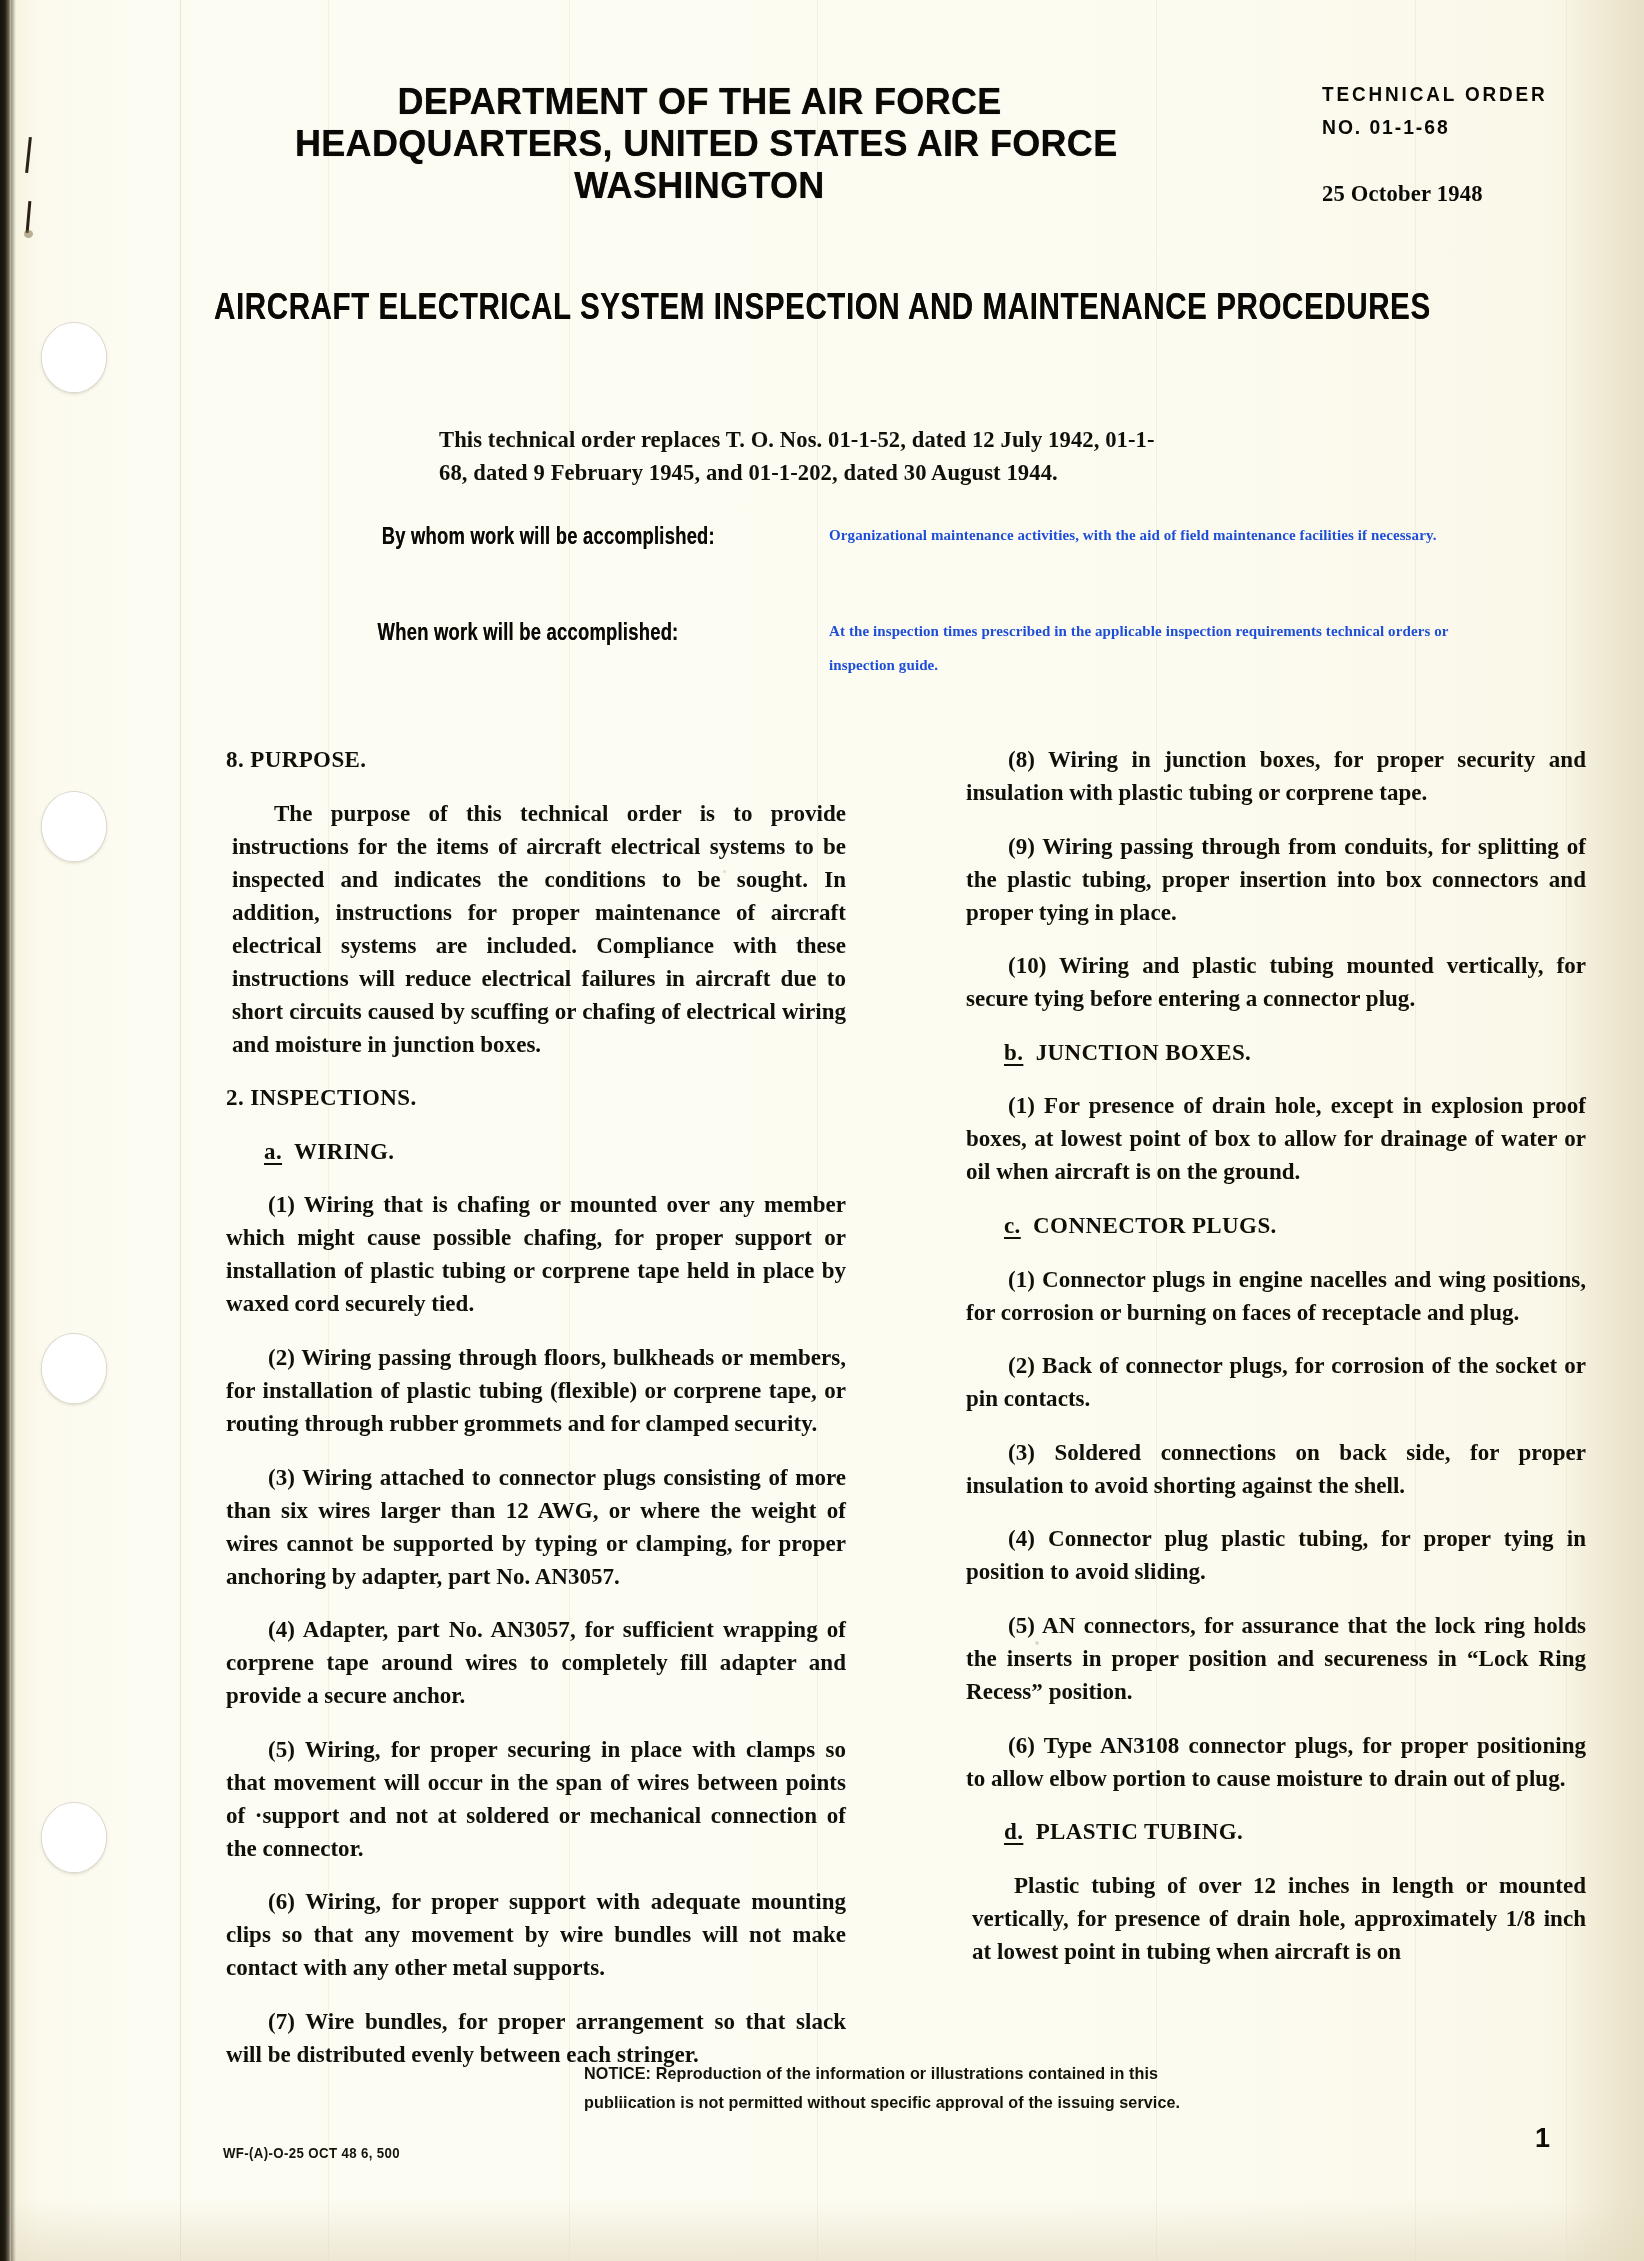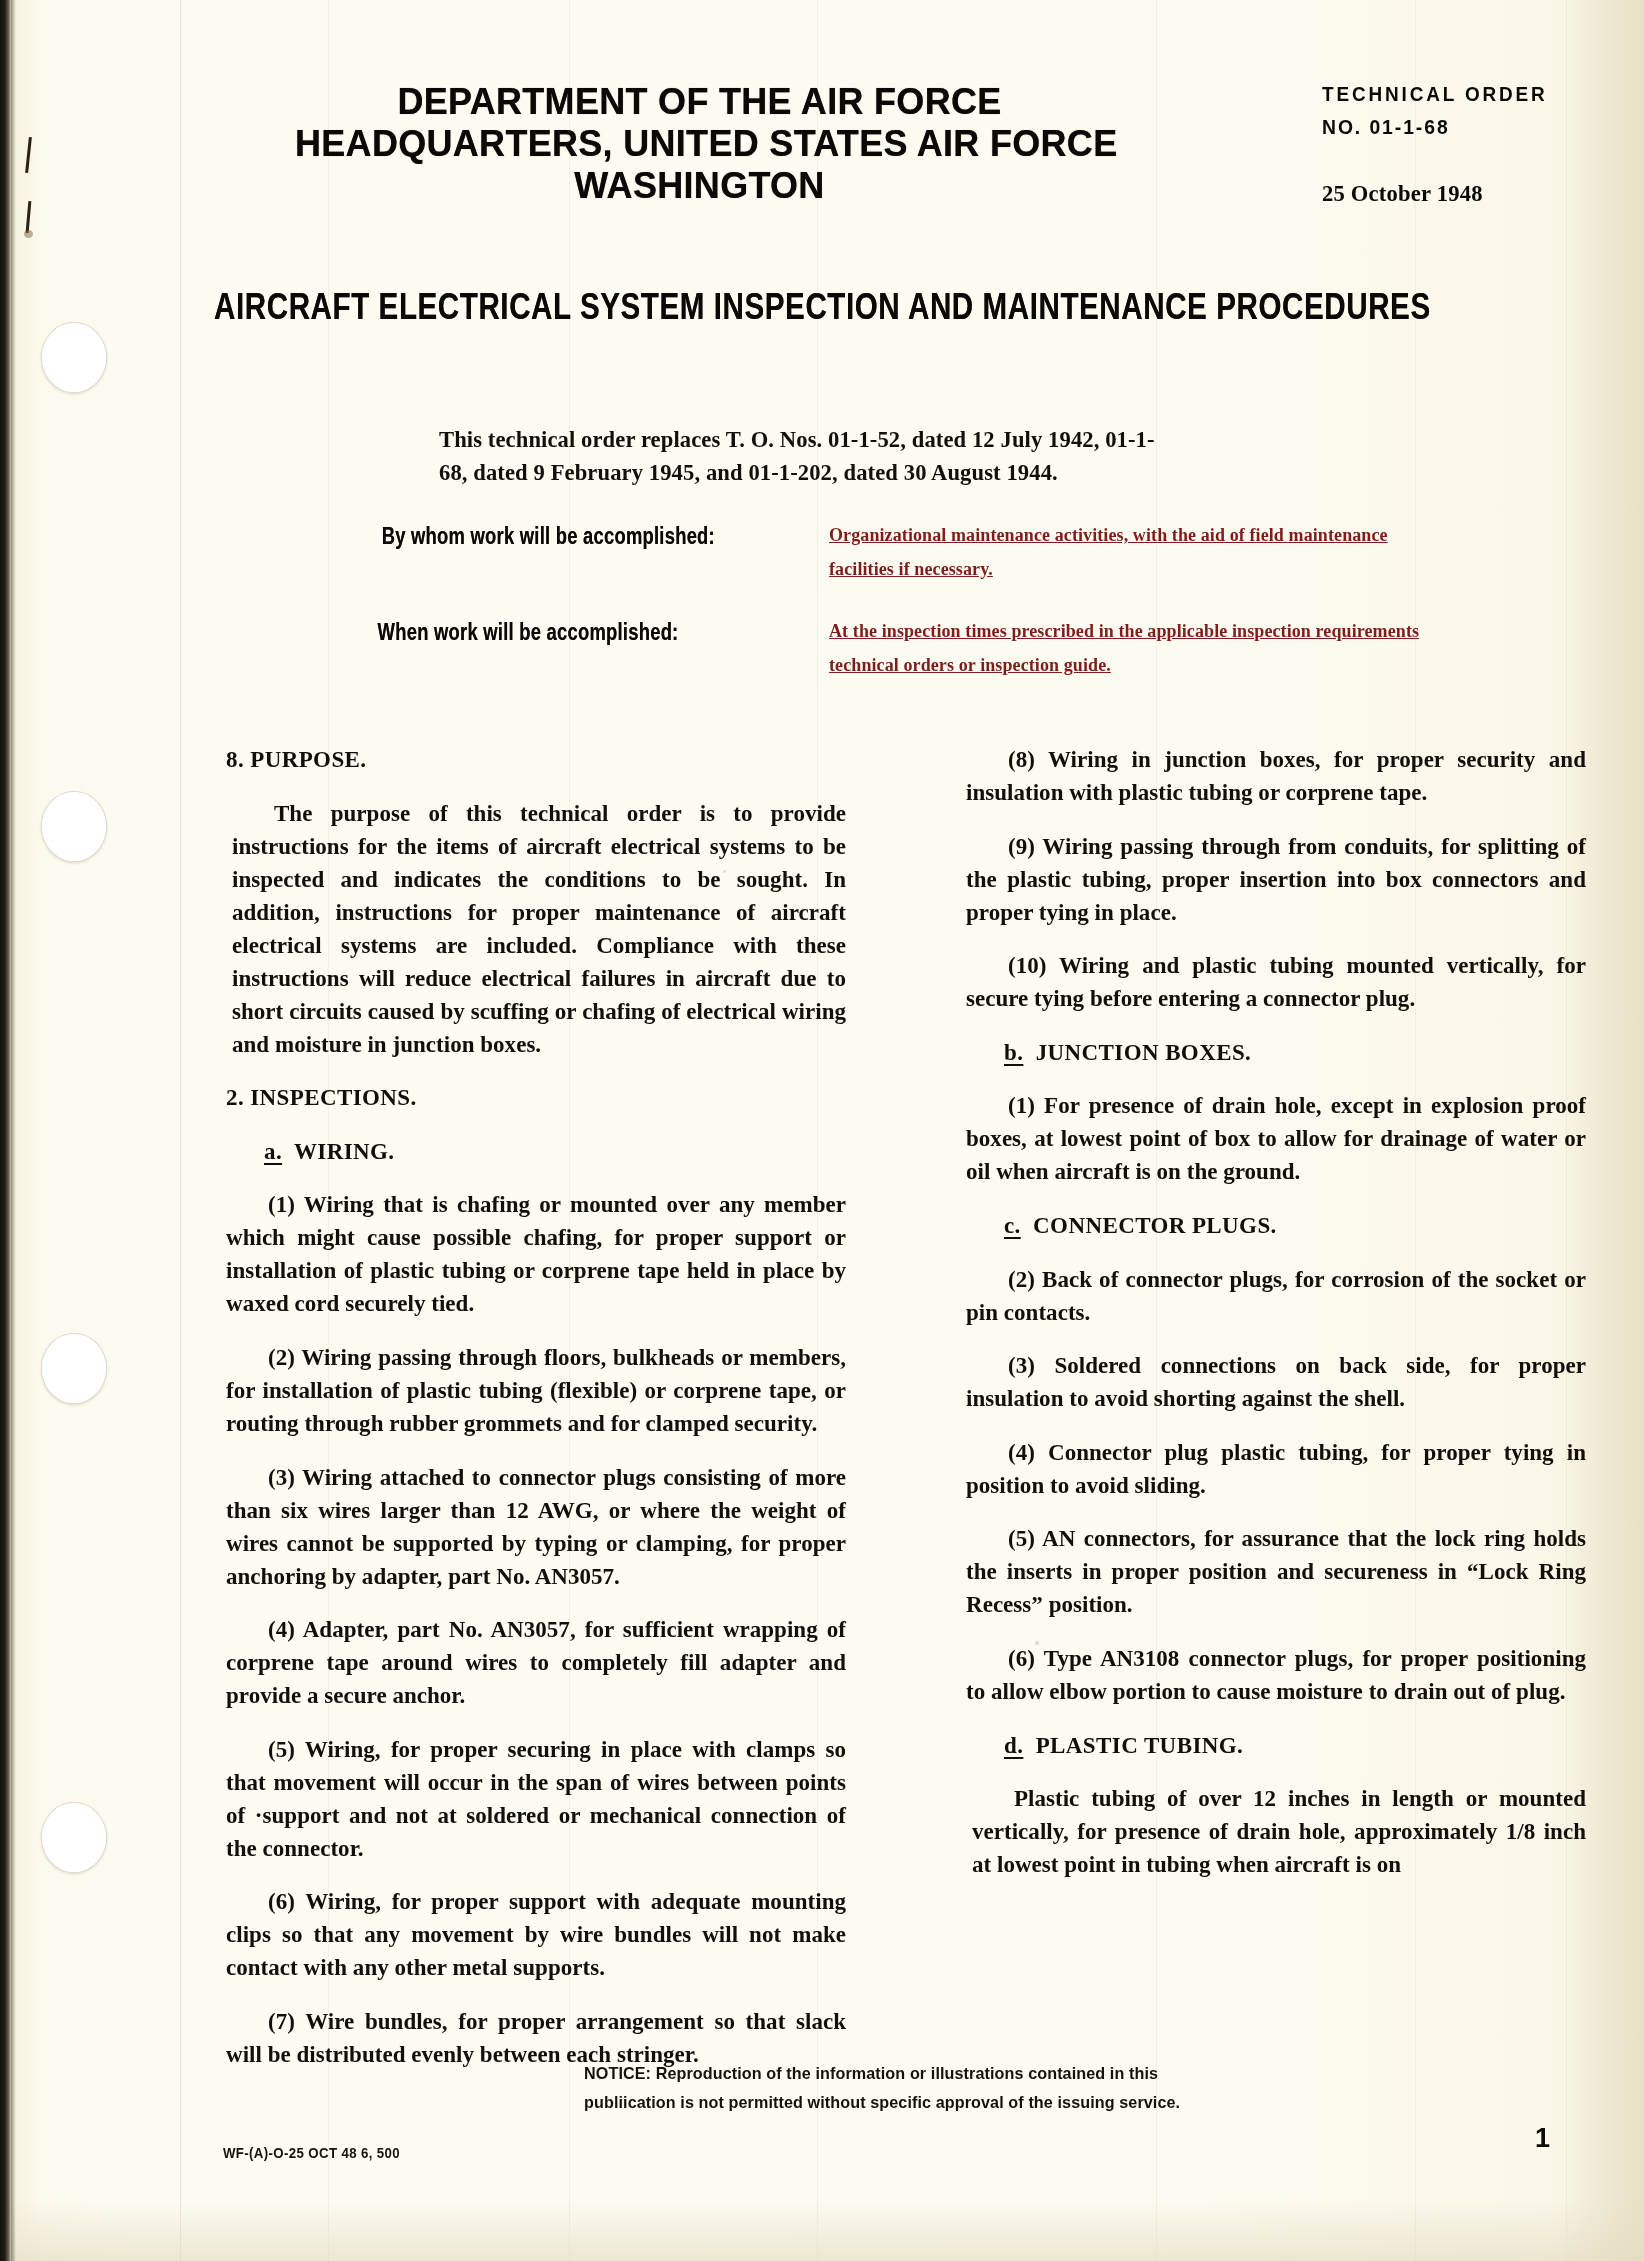--- a/index.html
+++ b/index.html
@@ -127,21 +127,21 @@
   
   #whowhen{position:absolute;left:0;top:522px;width:1645px;}
   .ww-row{position:relative;}
   .ww-label{
     position:absolute;font-size:23px;line-height:29px;white-space:nowrap;
   }
   .ww-label .poster{display:inline-block;}
   .ww-text{
     position:absolute;left:829px;width:624px;
     font-family:"Liberation Serif",serif;font-weight:700;
-    font-size:18px;line-height:34px;color:#7f1d1d;letter-spacing:0.1px;text-decoration:underline;
+    font-size:15px;line-height:34px;color:#1d4ed8;letter-spacing:0.1px;
   }
 
   
   #cols{position:absolute;left:0;top:743px;width:1645px;height:1302px;}
   .col{
     position:absolute;top:0;width:620px;
     font-family:"Liberation Serif",serif;font-weight:700;
     font-size:23px;line-height:33px;color:#110f08;
     text-align:justify;letter-spacing:0.03px;
   }
@@ -276,20 +276,21 @@
         <p class="num">(8)  Wiring in junction boxes, for proper security and insulation with plastic tubing or corprene tape.</p>
         <p class="num">(9)  Wiring passing through from conduits, for splitting of the plastic tubing, proper insertion into box connectors and proper tying in place.</p>
         <p class="num">(10)  Wiring and plastic tubing mounted vertically, for secure tying before entering a connector plug.</p>
 
         <p class="sub-head"><span class="ul">b.</span>&nbsp; <span>JUNCTION BOXES.</span></p>
 
         <p class="num">(1)  For presence of drain hole, except in explosion proof boxes, at lowest point of box to allow for drainage of water or oil when aircraft is on the ground.</p>
 
         <p class="sub-head"><span class="ul">c.</span>&nbsp; <span>CONNECTOR PLUGS.</span></p>
 
+        <p class="num">(1)  Connector plugs in engine nacelles and wing positions, for corrosion or burning on faces of receptacle and plug.</p>
         <p class="num">(2)  Back of connector plugs, for corrosion of the socket or pin contacts.</p>
         <p class="num">(3)  Soldered connections on back side, for proper insulation to avoid shorting against the shell.</p>
         <p class="num">(4)  Connector plug plastic tubing, for proper tying in position to avoid sliding.</p>
         <p class="num">(5)  AN connectors, for assurance that the lock ring holds the inserts in proper position and secureness in “Lock Ring Recess” position.</p>
         <p class="num">(6)  Type AN3108 connector plugs, for proper positioning to allow elbow portion to cause moisture to drain out of plug.</p>
 
         <p class="sub-head"><span class="ul">d.</span>&nbsp; <span>PLASTIC TUBING.</span></p>
 
         <p class="ind">Plastic tubing of over 12 inches in length or mounted vertically, for presence of drain hole, approximately 1/8 inch at lowest point in tubing when aircraft is on</p>
       </div>

